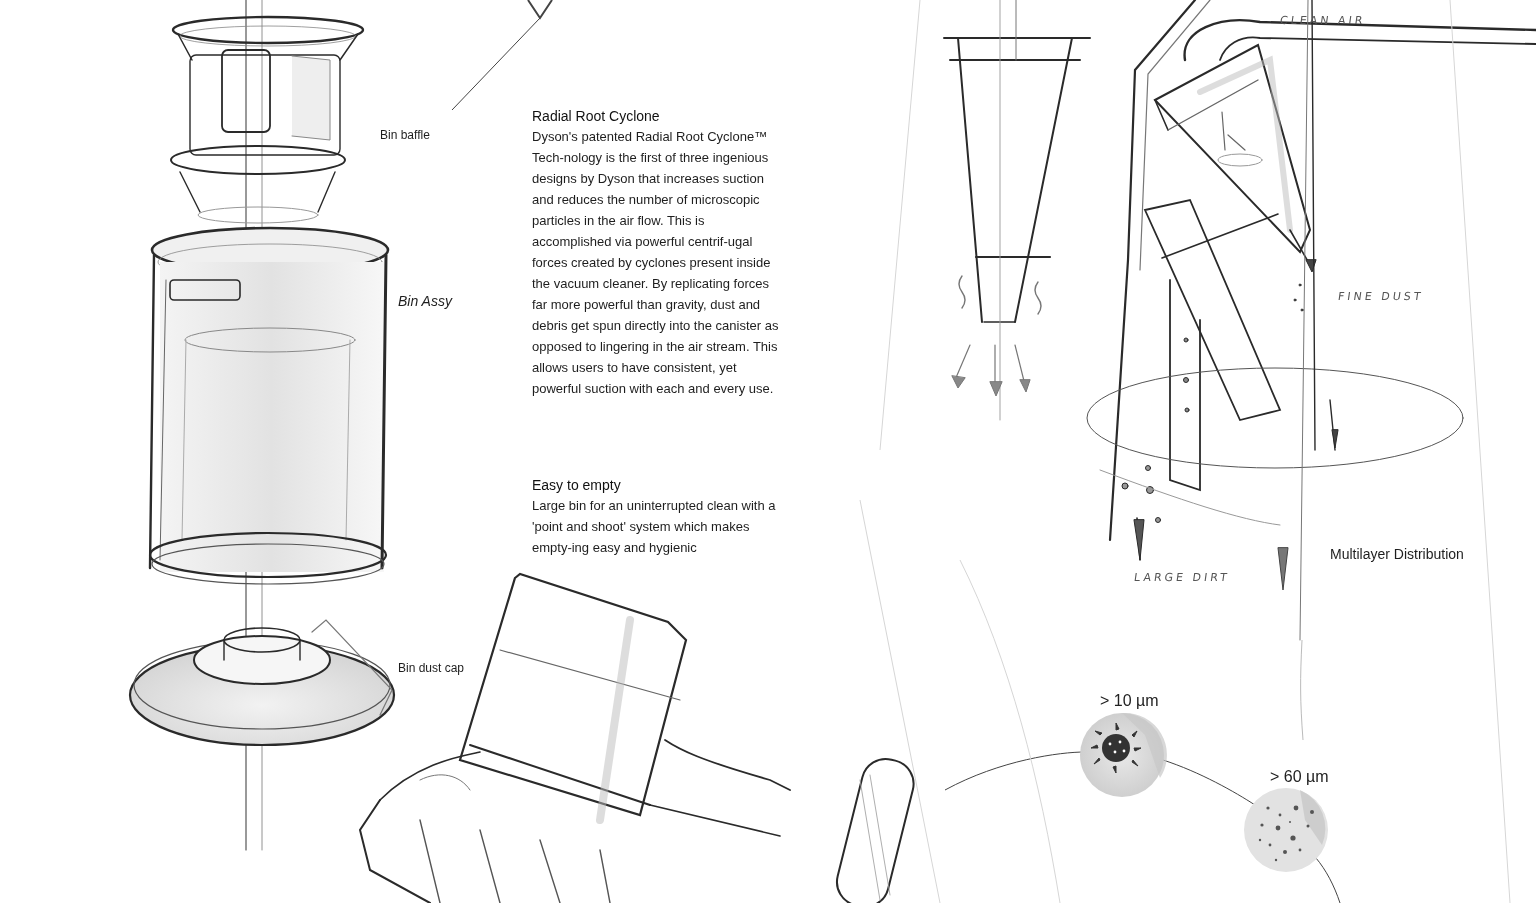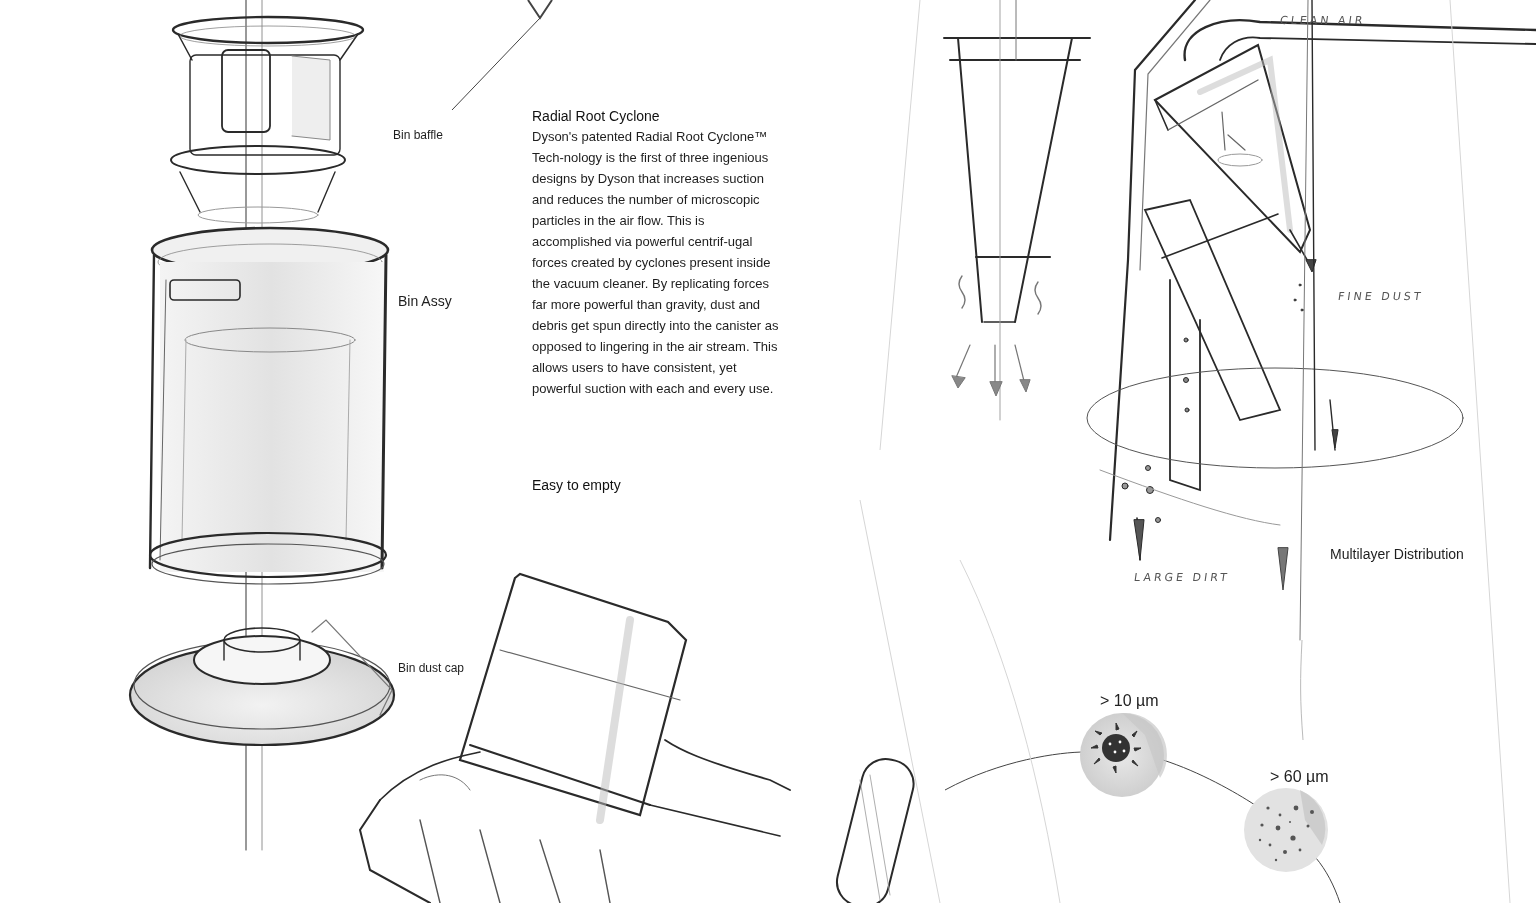--- a/index.html
+++ b/index.html
@@ -179,31 +179,32 @@
   </g>
 
   <g stroke="#d6d6d6" stroke-width="1" fill="none">
     <path d="M920 0 L880 450"></path>
     <path d="M960 560 C1010 660 1040 780 1060 903"></path>
     <path d="M1450 0 L1510 903"></path>
     <path d="M860 500 L940 903"></path>
   </g>
 </svg>
 
-<div class="label" style="left:393px; top:128px;">Bin baffle</div>
-<div class="label big" style="left:398px; top:293px;">Bin Assy</div>
+<div class="label" style="left:380px; top:128px;">Bin baffle</div>
+<div class="label big" style="left:398px; top:293px;font-style:italic;">Bin Assy</div>
 <div class="label" style="left:398px; top:661px;">Bin dust cap</div>
 
 <div class="block" style="left:532px; top:100px;">
   <h3>Radial Root Cyclone</h3>
   <p>Dyson's patented Radial Root Cyclone™ Tech-nology is the first of three ingenious designs by Dyson that increases suction and reduces the number of microscopic particles in the air flow. This is accomplished via powerful centrif-ugal forces created by cyclones present inside the vacuum cleaner. By replicating forces far more powerful than gravity, dust and debris get spun directly into the canister as opposed to lingering in the air stream. This allows users to have consistent, yet powerful suction with each and every use.</p>
 </div>
 
 <div class="block" style="left:532px; top:469px;">
   <h3>Easy to empty</h3>
+  <p>Large bin for an uninterrupted clean with a 'point and shoot' system which makes empty-ing easy and hygienic</p>
 </div>
 
 <div class="hand" style="left:1280px; top:14px;">CLEAN AIR</div>
 <div class="hand" style="left:1338px; top:290px;">FINE DUST</div>
 <div class="hand" style="left:1134px; top:571px;">LARGE DIRT</div>
 <div class="label big" style="left:1330px; top:546px;">Multilayer Distribution</div>
 
 <div class="size-label" style="left:1100px; top:692px;">&gt; 10 µm</div>
 <div class="size-label" style="left:1270px; top:768px;">&gt; 60 µm</div>
 

